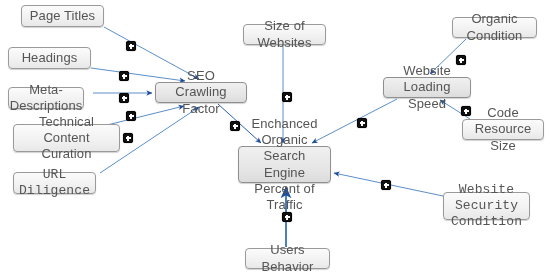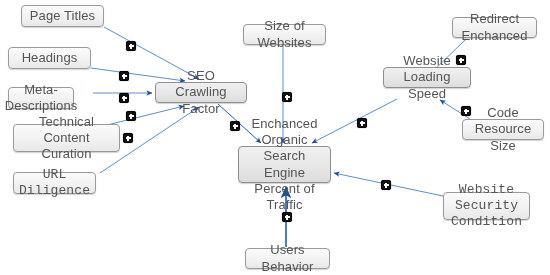--- a/index.html
+++ b/index.html
@@ -99,21 +99,21 @@
   </svg>
 
   <div class="node" style="left:21px;top:5px;width:83px;height:22px;">
     <span class="node-label">Page Titles</span>
   </div>
 
   <div class="node" style="left:8px;top:47px;width:83px;height:22px;">
     <span class="node-label">Headings</span>
   </div>
 
-  <div class="node" style="left:8px;top:87px;width:66px;height:22px;">
+  <div class="node" style="left:8px;top:87px;width:76px;height:22px;">
     <span class="node-label">Meta-Descriptions</span>
   </div>
 
   <div class="node" style="left:13px;top:124px;width:107px;height:28px;">
     <span class="node-label">Technical Content Curation</span>
   </div>
 
   <div class="node" style="left:13px;top:172px;width:83px;height:22px;font-family:Liberation Mono, monospace;">
     <span class="node-label">URL Diligence</span>
   </div>
@@ -127,26 +127,26 @@
   </div>
 
   <div class="node emph" style="left:238px;top:146px;width:93px;height:37px;">
     <span class="node-label">Enchanced Organic Search Engine Percent of Traffic</span>
   </div>
 
   <div class="node" style="left:245px;top:248px;width:85px;height:21px;">
     <span class="node-label">Users Behavior</span>
   </div>
 
-  <div class="node emph" style="left:383px;top:67px;width:88px;height:21px;">
+  <div class="node emph" style="left:383px;top:77px;width:88px;height:21px;">
     <span class="node-label">Website Loading Speed</span>
   </div>
 
   <div class="node" style="left:452px;top:17px;width:85px;height:21px;">
-    <span class="node-label">Redirect Enchanced</span>
+    <span class="node-label">Organic Condition</span>
   </div>
 
   <div class="node" style="left:462px;top:119px;width:82px;height:21px;">
     <span class="node-label">Code Resource Size</span>
   </div>
 
   <div class="node" style="left:443px;top:192px;width:87px;height:28px;font-family:Liberation Mono, monospace;">
     <span class="node-label">Website Security Condition</span>
   </div>
 

